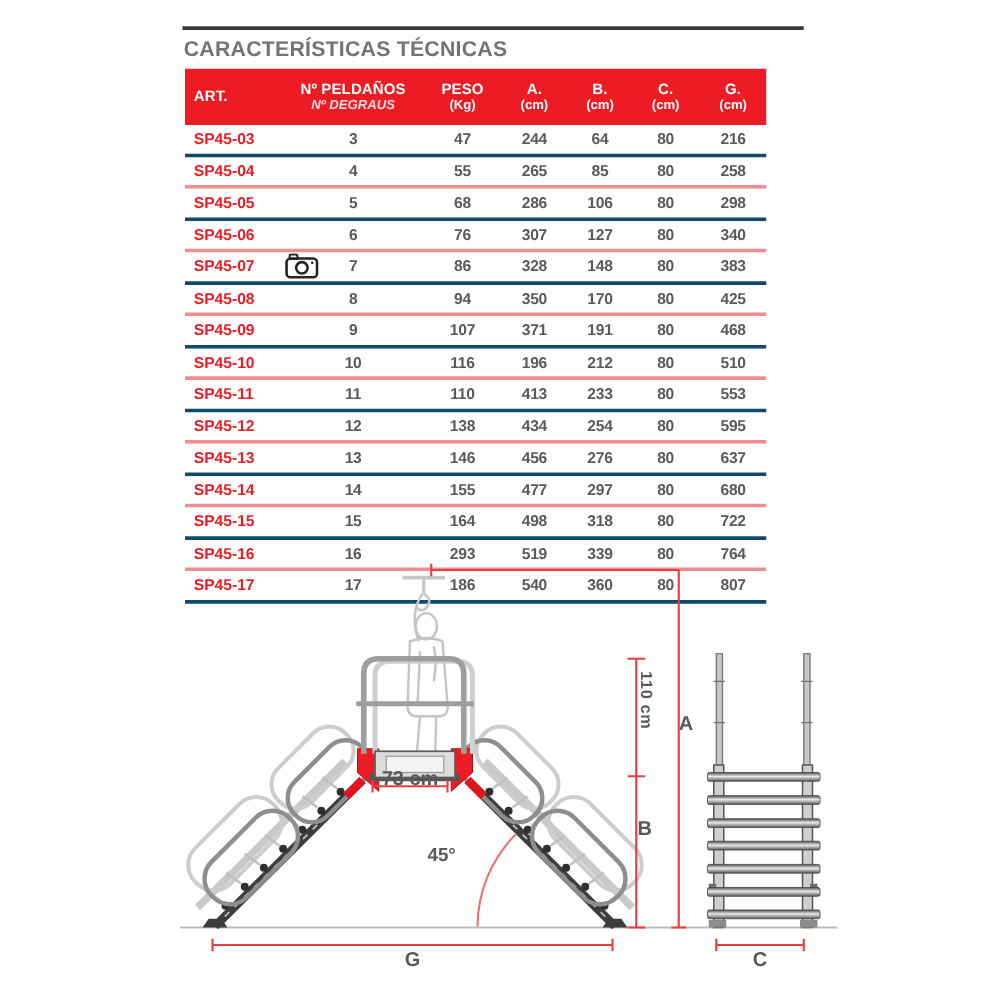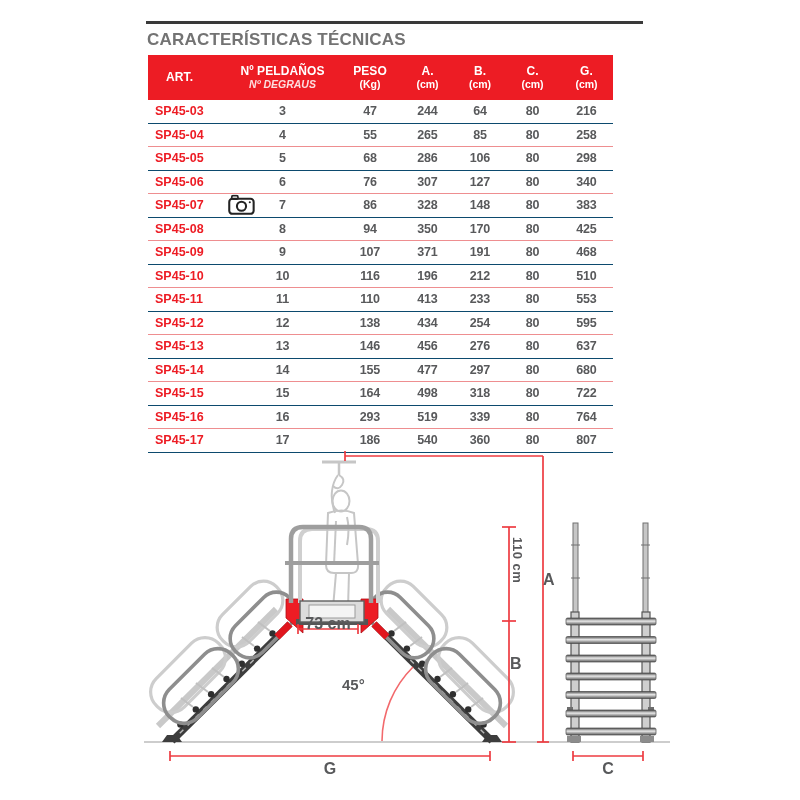--- a/index.html
+++ b/index.html
@@ -8,26 +8,26 @@
        font-family:"Liberation Sans",sans-serif;}
   
   .top-rule{position:absolute;left:146px;top:21px;width:497px;height:3px;background:#3a3a3a;}
   .page-title{position:absolute;left:147px;top:30px;font-size:17px;font-weight:700;
               color:#737373;letter-spacing:.2px;}
   
   .spec-table{position:absolute;left:148px;top:55px;width:465px;}
   .thead{display:grid;grid-template-columns:77px 115px 60px 55px 50px 55px 53px;
          height:45px;background:var(--accent);color:#fff;}
   .th{display:flex;flex-direction:column;align-items:center;justify-content:center;line-height:1.18;}
-  .th.art-col{align-items:flex-start;padding-left:18px;box-sizing:border-box;}
+  .th.art-col{align-items:flex-start;padding-left:7px;box-sizing:border-box;}
   .th .main{font-size:12px;font-weight:700;letter-spacing:.1px;}
   .th .sub{font-size:10.5px;font-weight:700;text-align:center;}
   .th .sub.deg{font-style:italic;font-weight:600;color:rgba(255,255,255,.85);}
   .trow{display:grid;grid-template-columns:77px 115px 60px 55px 50px 55px 53px;height:22.5px;
-        align-items:center;border-bottom:1px solid #0c4a6e;position:relative;background:#fff;}
+        align-items:center;border-bottom:3px solid #0c4a6e;position:relative;background:#fff;}
   .trow:nth-child(even){border-bottom-color:#ee8e90;}
   .cell{font-size:12.5px;font-weight:700;color:var(--txt);text-align:center;letter-spacing:-.2px;}
   .cell.art{text-align:left;padding-left:7px;color:var(--accent);letter-spacing:0;}
   .cam{position:absolute;left:80px;top:50%;transform:translateY(-50%);
        width:27px;height:21px;display:inline-flex;cursor:pointer;}
   .cam svg{width:100%;height:100%;}
   
   .diagram{position:absolute;left:140px;top:445px;width:540px;height:350px;}
   .diagram svg{position:absolute;left:0;top:0;}
   .dlabel{position:absolute;color:var(--txt);font-weight:700;white-space:nowrap;}

